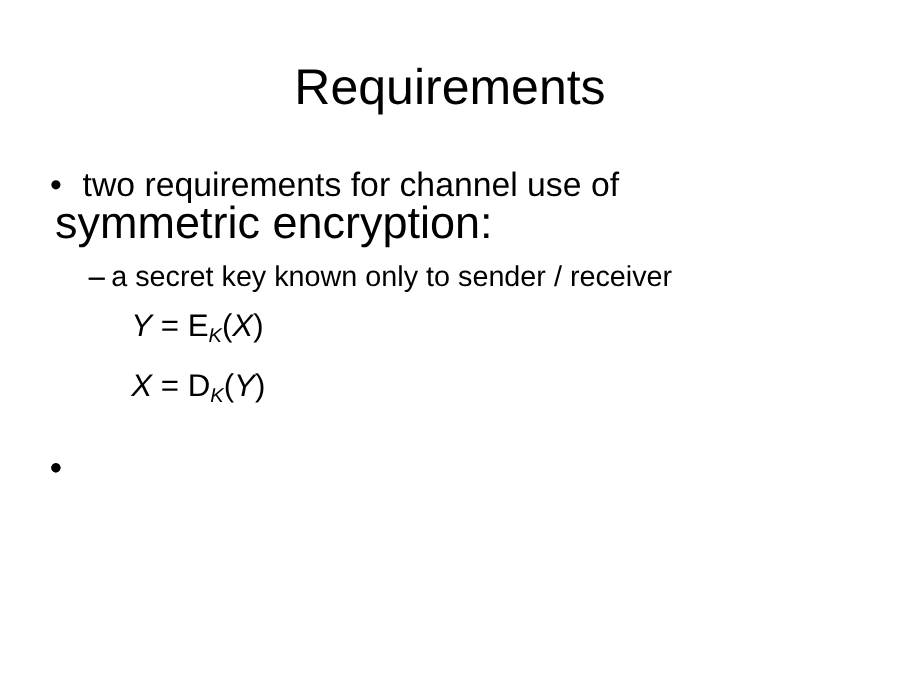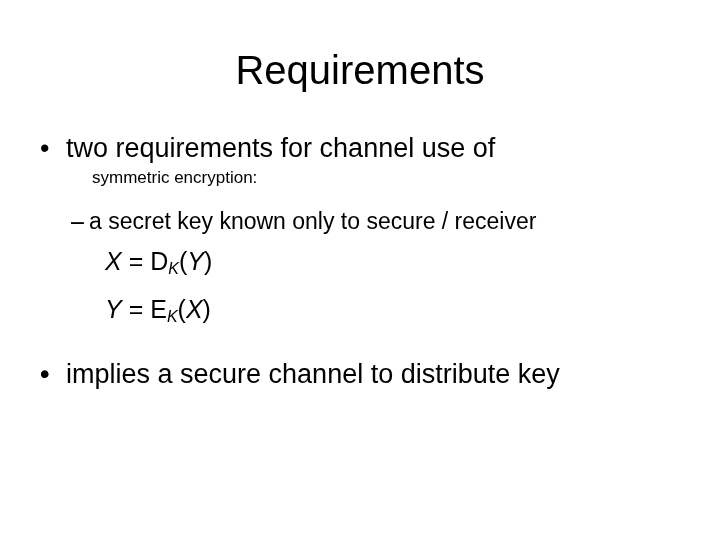--- a/index.html
+++ b/index.html
@@ -58,23 +58,23 @@
   }
   .lvl1 .marker {
     position: absolute;
     left: 40px;
     top: 0;
     font-size: 27px;
     line-height: 30px;
   }
   
   .lvl1-cont {
-    font-size: 17px;
+    font-size: 36px;
     line-height: 30px;
-    padding-left: 92px;
+    padding-left: 44px;
   }
 
   
   .lvl2 {
     font-size: 23px;
     line-height: 40px;
     padding-left: 89px;
   }
   .lvl2 .marker {
     position: absolute;
@@ -140,34 +140,33 @@
     <div class="line lvl1-cont">
       <span>symmetric encryption:</span>
     </div>
 
     <div class="line lvl2 gap-before-lvl2">
       <span class="marker">–</span>
     </div>
 
     <div class="line lvl2">
       <span class="marker">–</span>
-      <span>a secret key known only to secure / receiver</span>
+      <span>a secret key known only to sender / receiver</span>
+    </div>
+
+    <div class="line formula">
+      <span class="var">Y</span><span class="op"> = </span><span class="fn">E</span><span class="sub">K</span><span class="paren">(</span><span class="var">X</span><span class="paren">)</span>
     </div>
 
     <div class="line formula">
       <span class="var">X</span><span class="op"> = </span><span class="fn">D</span><span class="sub">K</span><span class="paren">(</span><span class="var">Y</span><span class="paren">)</span>
-    </div>
-
-    <div class="line formula">
-      <span class="var">Y</span><span class="op"> = </span><span class="fn">E</span><span class="sub">K</span><span class="paren">(</span><span class="var">X</span><span class="paren">)</span>
     </div>
 
     <div class="line tail gap-before-tail">
       <span class="marker">•</span>
     </div>
 
     <div class="line tail">
       <span class="marker">•</span>
-      <span>implies a secure channel to distribute key</span>
     </div>
 
   </div>
 </div>
 
 </body></html>

